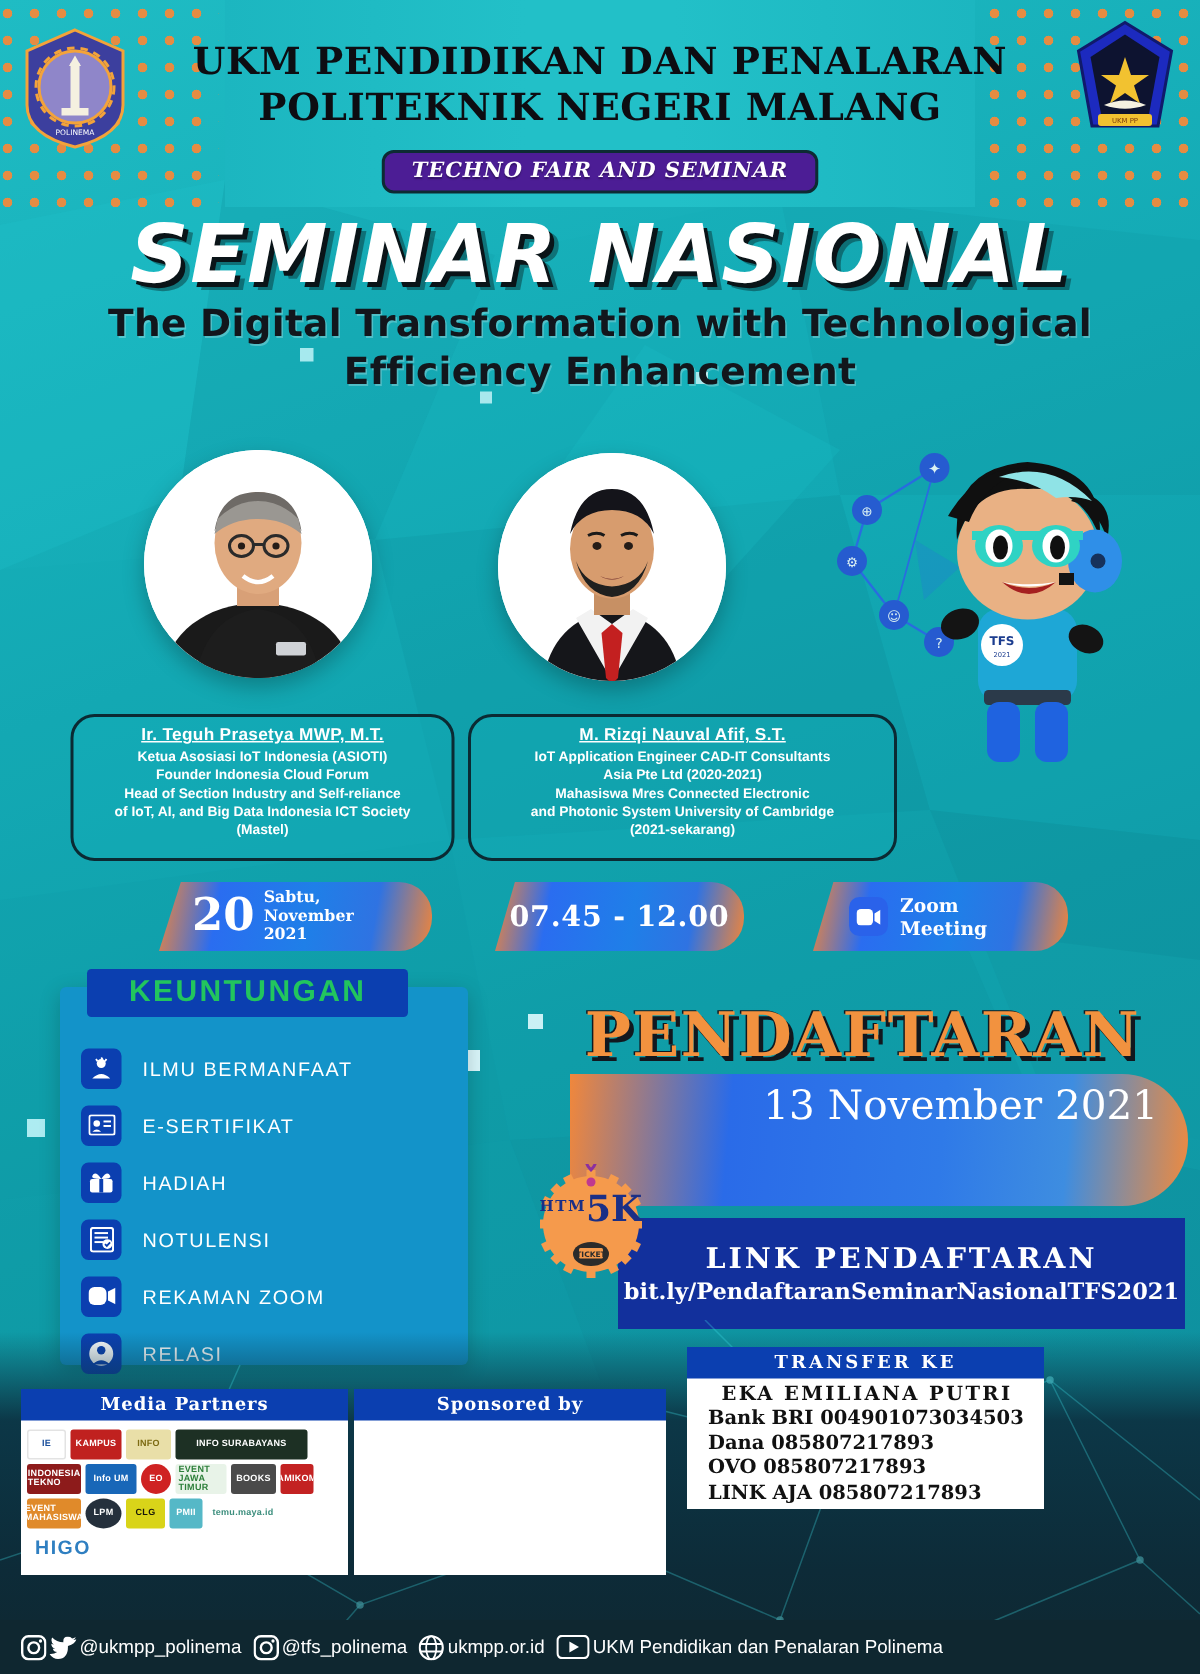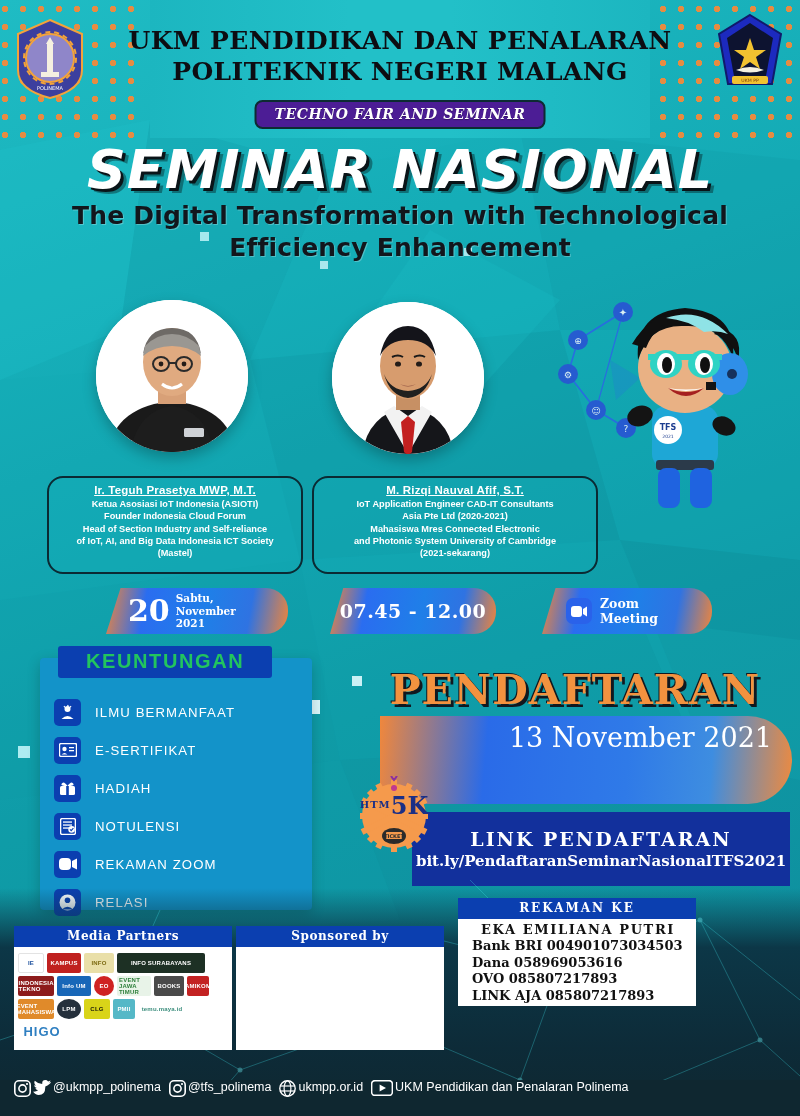--- a/index.html
+++ b/index.html
@@ -136,21 +136,21 @@
     color:#fff;letter-spacing:.2px;padding:0 2px;}
   .narah{position:absolute;left:548px;top:1034px;width:236px;height:52px;
     background:#101012;border:2px dashed #d98c3a;border-radius:6px;
     color:#fff;font-family:"DejaVu Serif",serif;padding:3px 0 0 12px;}
   .narah .ttl{font-size:12.5px;font-weight:bold;letter-spacing:.4px;}
   .narah .r{display:flex;align-items:center;font-size:11px;line-height:1.22;}
   .wa{width:9px;height:9px;border-radius:50%;background:#fff;margin-right:6px;flex:none;}
   .nm-c{display:inline-block;width:62px;}
   
   .footer{position:absolute;left:0;bottom:0;width:800px;height:36px;
-    background:#0f2730;display:flex;align-items:flex-start;padding-left:14px;gap:2px;
+    background:#0f2730;display:flex;align-items:center;padding-left:14px;gap:2px;
     color:#ffffff;font-size:12.5px;}
   .footer .sep{width:4px;}
   .f-ic{flex:none;display:flex;align-items:center;}
   .dark-wrap{position:absolute;left:0;top:888px;width:800px;height:228px;
     background:linear-gradient(180deg,rgba(11,58,72,0) 0%,#0c3747 26%,#0d2b38 70%,#0f2730 100%);}
   .netlines{position:absolute;left:0;top:880px;width:800px;height:236px;opacity:.5;}
   .netlines svg{width:100%;height:100%;display:block;}
 </style>
 </head>
 <body>
@@ -528,25 +528,25 @@
       <div class="lg" style="width:48px;background:#ffffff;color:#3c8e7d;">temu.maya.id</div>
       <div class="lg" style="width:48px;height:18px;background:#ffffff;color:#2f7fc1;font-size:13px;letter-spacing:1px;">HIGO</div>
     </div>
   </div>
 
   <div class="box sp">
     <div class="box-hd">Sponsored by</div>
   </div>
 
   <div class="box tf">
-    <div class="box-hd" style="letter-spacing:2px;">REKAMAN KE</div>
+    <div class="box-hd" style="letter-spacing:2px;">TRANSFER KE</div>
     <div class="tf-body">
       <div class="tf-name">EKA EMILIANA PUTRI</div>
       <div>Bank BRI 004901073034503</div>
-      <div>Dana 058969053616</div>
+      <div>Dana 085807217893</div>
       <div>OVO 085807217893</div>
       <div>LINK AJA 085807217893</div>
     </div>
   </div>
 
 
   <div class="footer">
     <span class="f-ic">
       <svg width="17" height="17" viewBox="0 0 17 17">
           <rect x="0.8" y="0.8" width="15.4" height="15.4" rx="4.2" fill="none" stroke="#fff" stroke-width="1.6"></rect>

